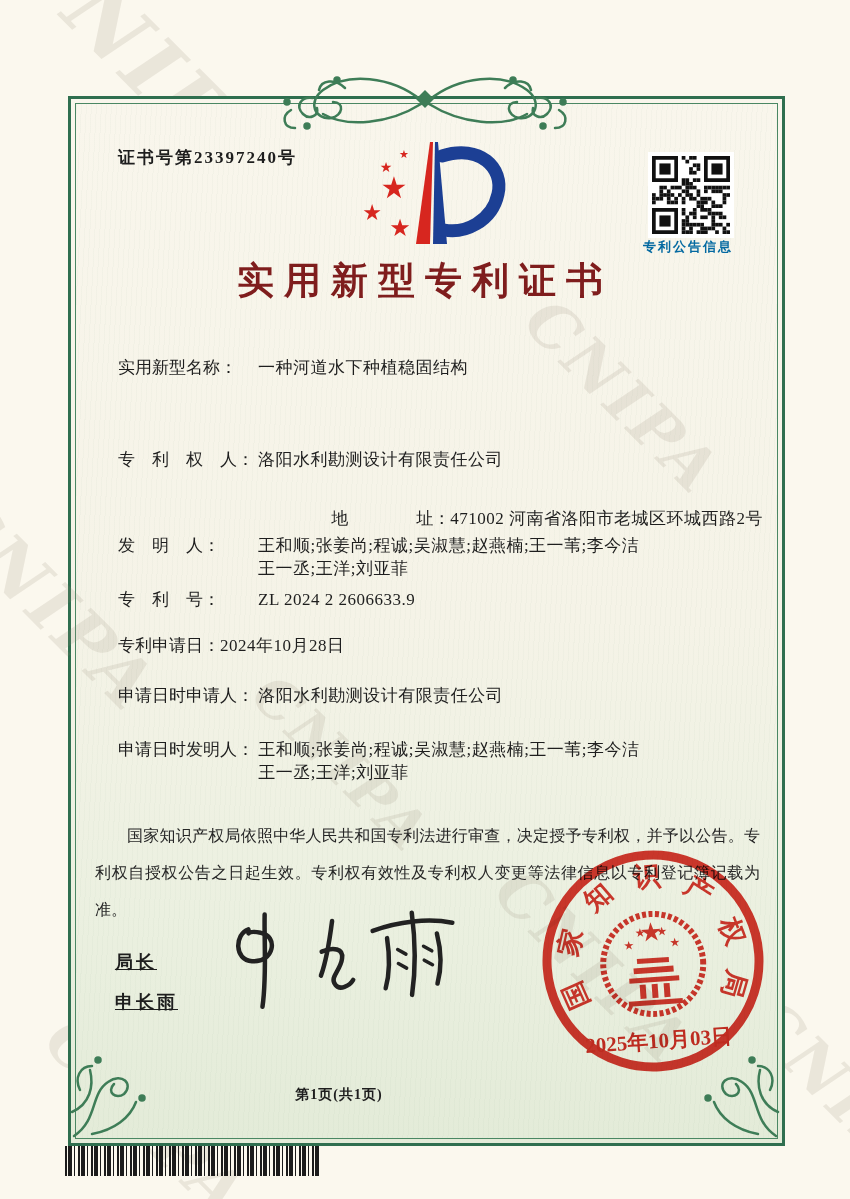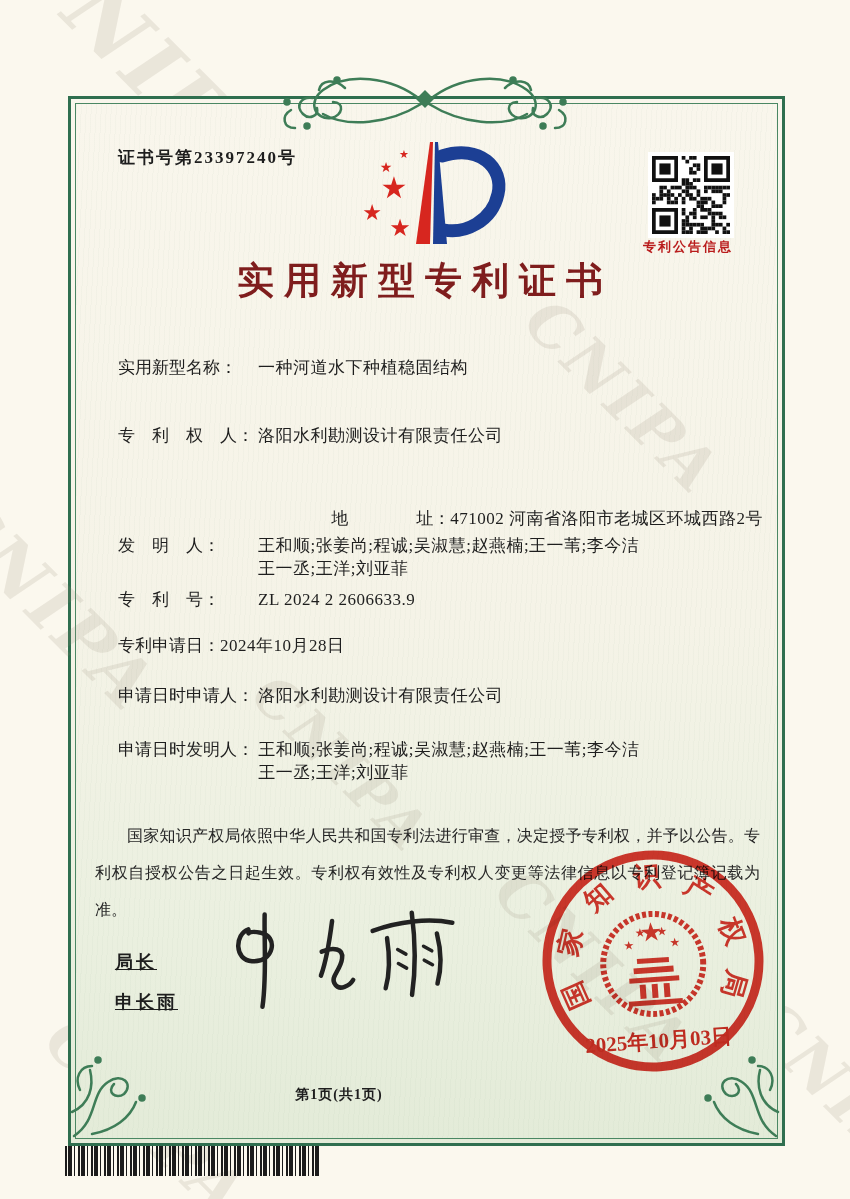--- a/index.html
+++ b/index.html
@@ -25,21 +25,21 @@
     position:absolute;left:4px;top:4px;right:4px;bottom:4px;
     border:1px solid #4a8763;
     background:repeating-linear-gradient(93deg,rgba(122,160,130,.045) 0 1px,transparent 1px 5px);
   }
   .ornament{position:absolute;z-index:4;}
   
   .abs{position:absolute;z-index:5;}
   .cert-no{left:118px;top:146px;font-size:17px;font-weight:bold;letter-spacing:2px;}
   .logo{left:342px;top:136px;}
   .qr{left:648px;top:152px;width:78px;height:78px;background:#fff;padding:4px;}
-  .qr-caption{left:622px;top:238px;width:132px;text-align:center;font-size:13px;font-weight:bold;color:#b91c1c;letter-spacing:2px;}
+  .qr-caption{left:622px;top:238px;width:132px;text-align:center;font-size:13px;font-weight:bold;color:#0369a1;letter-spacing:2px;}
   .title{left:0;top:256px;width:850px;text-align:center;
     font-family:"Liberation Sans","DejaVu Sans",sans-serif;
     font-size:37px;font-weight:bold;letter-spacing:10px;color:#7f1d1d;}
   .row{left:118px;font-size:17px;white-space:nowrap;width:645px;}
   .flabel{display:inline-block;width:140px;}
   .v{letter-spacing:.5px;}
   .col2{position:absolute;left:337px;top:0;}
   .inv-lines{display:inline-block;vertical-align:top;}
   .legal{left:95px;top:818px;width:665px;font-size:16px;line-height:2.3;
     text-align:justify;text-indent:2em;font-weight:500;color:#262626;z-index:5;}
@@ -263,21 +263,21 @@
     </g>
 </svg>
 <div class="abs qr-caption">专利公告信息</div>
 
 <div class="abs title">实用新型专利证书</div>
 
 <div class="abs row" style="top:356px;">
   <span class="flabel">实用新型名称：</span><span class="v">一种河道水下种植稳固结构</span>
 </div>
 
-<div class="abs row" style="top:424px;">
+<div class="abs row" style="top:448px;">
   <span class="flabel">专　利　权　人：</span><span class="v">洛阳水利勘测设计有限责任公司</span>
 </div>
 
 <div class="abs row" style="top:507px;text-align:right;">
   <span class="flabel">地　　　　址：</span><span class="v">471002 河南省洛阳市老城区环城西路2号</span>
 </div>
 
 <div class="abs row" style="top:534px;">
   <span class="flabel">发　明　人：</span><span class="inv-lines"><span class="v">王和顺;张姜尚;程诚;吴淑慧;赵燕楠;王一苇;李今洁</span><br>
   <span class="v">王一丞;王洋;刘亚菲</span></span>

